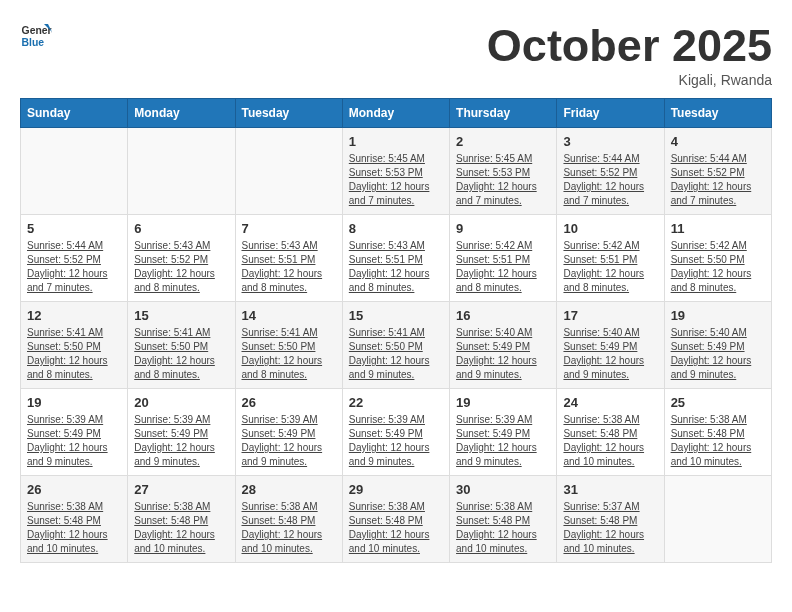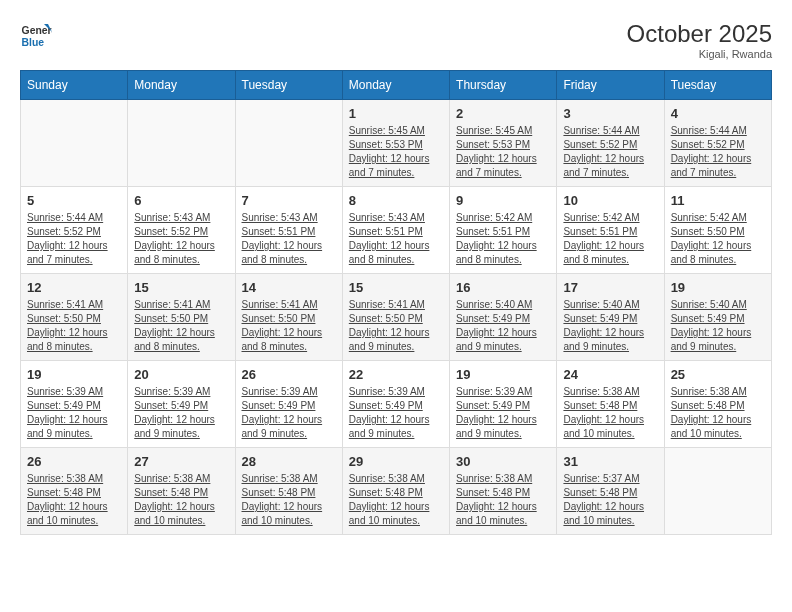--- a/index.html
+++ b/index.html
@@ -22,42 +22,42 @@
       gap: 4px;
     }
     .logo-icon {
       width: 32px;
       height: 32px;
     }
     .title-block {
       text-align: right;
     }
     .month-title {
-      font-size: 24px;
-      font-weight: normal;
+      font-size: 45px;
+      font-weight: bold;
       color: #333;
     }
     .location {
-      font-size: 11px;
+      font-size: 14px;
       color: #555;
     }
     table {
       width: 100%;
       border-collapse: collapse;
       font-size: 11px;
     }
     thead tr {
       background-color: #2176b8;
       color: #fff;
     }
     thead th {
       padding: 7px 6px;
       text-align: left;
       font-size: 12px;
-      font-weight: normal;
+      font-weight: bold;
       border: 1px solid #1a5e96;
     }
     tbody tr {
       vertical-align: top;
     }
     tbody tr:nth-child(odd) {
       background-color: #f5f5f5;
     }
     tbody tr:nth-child(even) {
       background-color: #ffffff;

